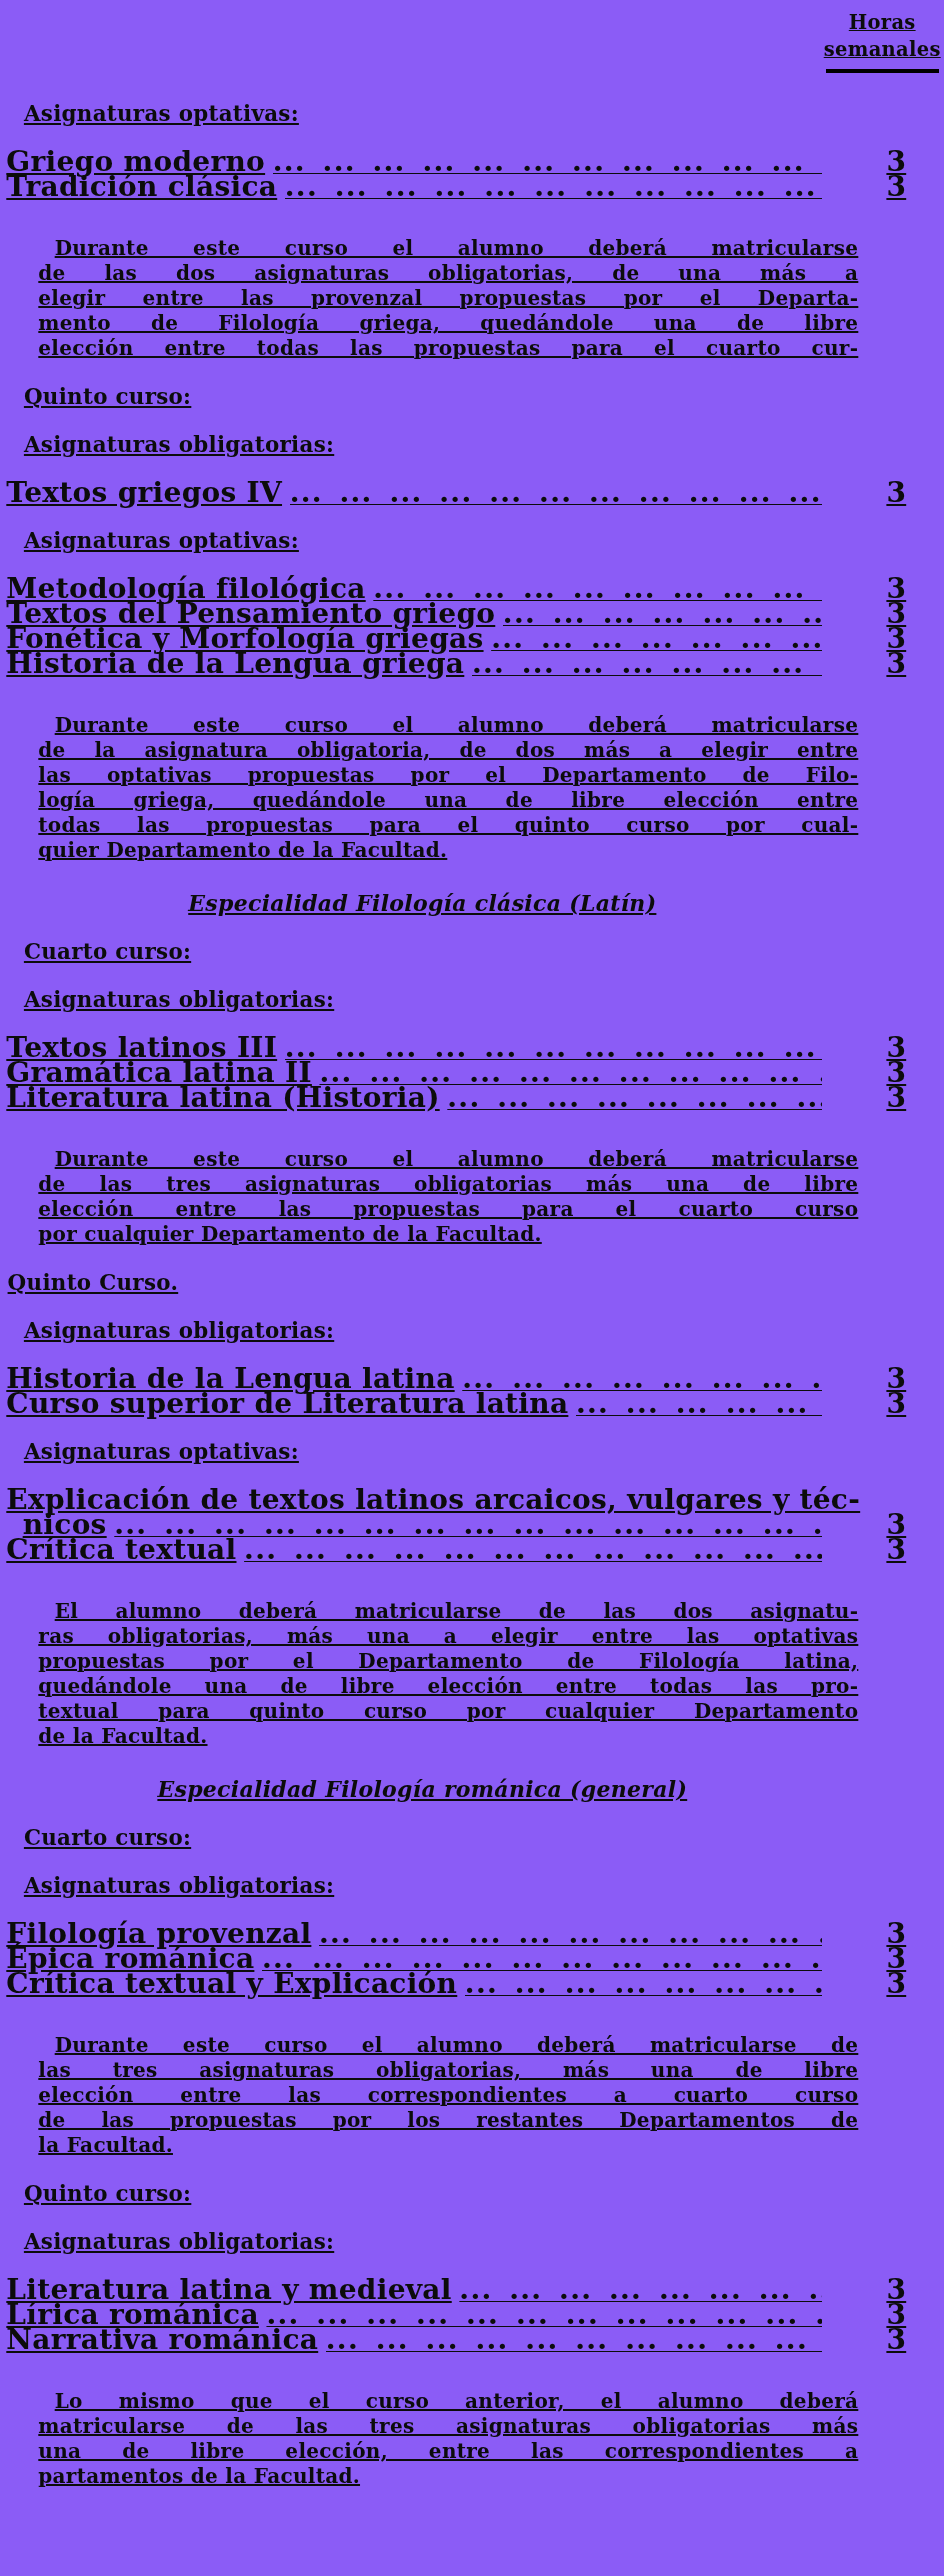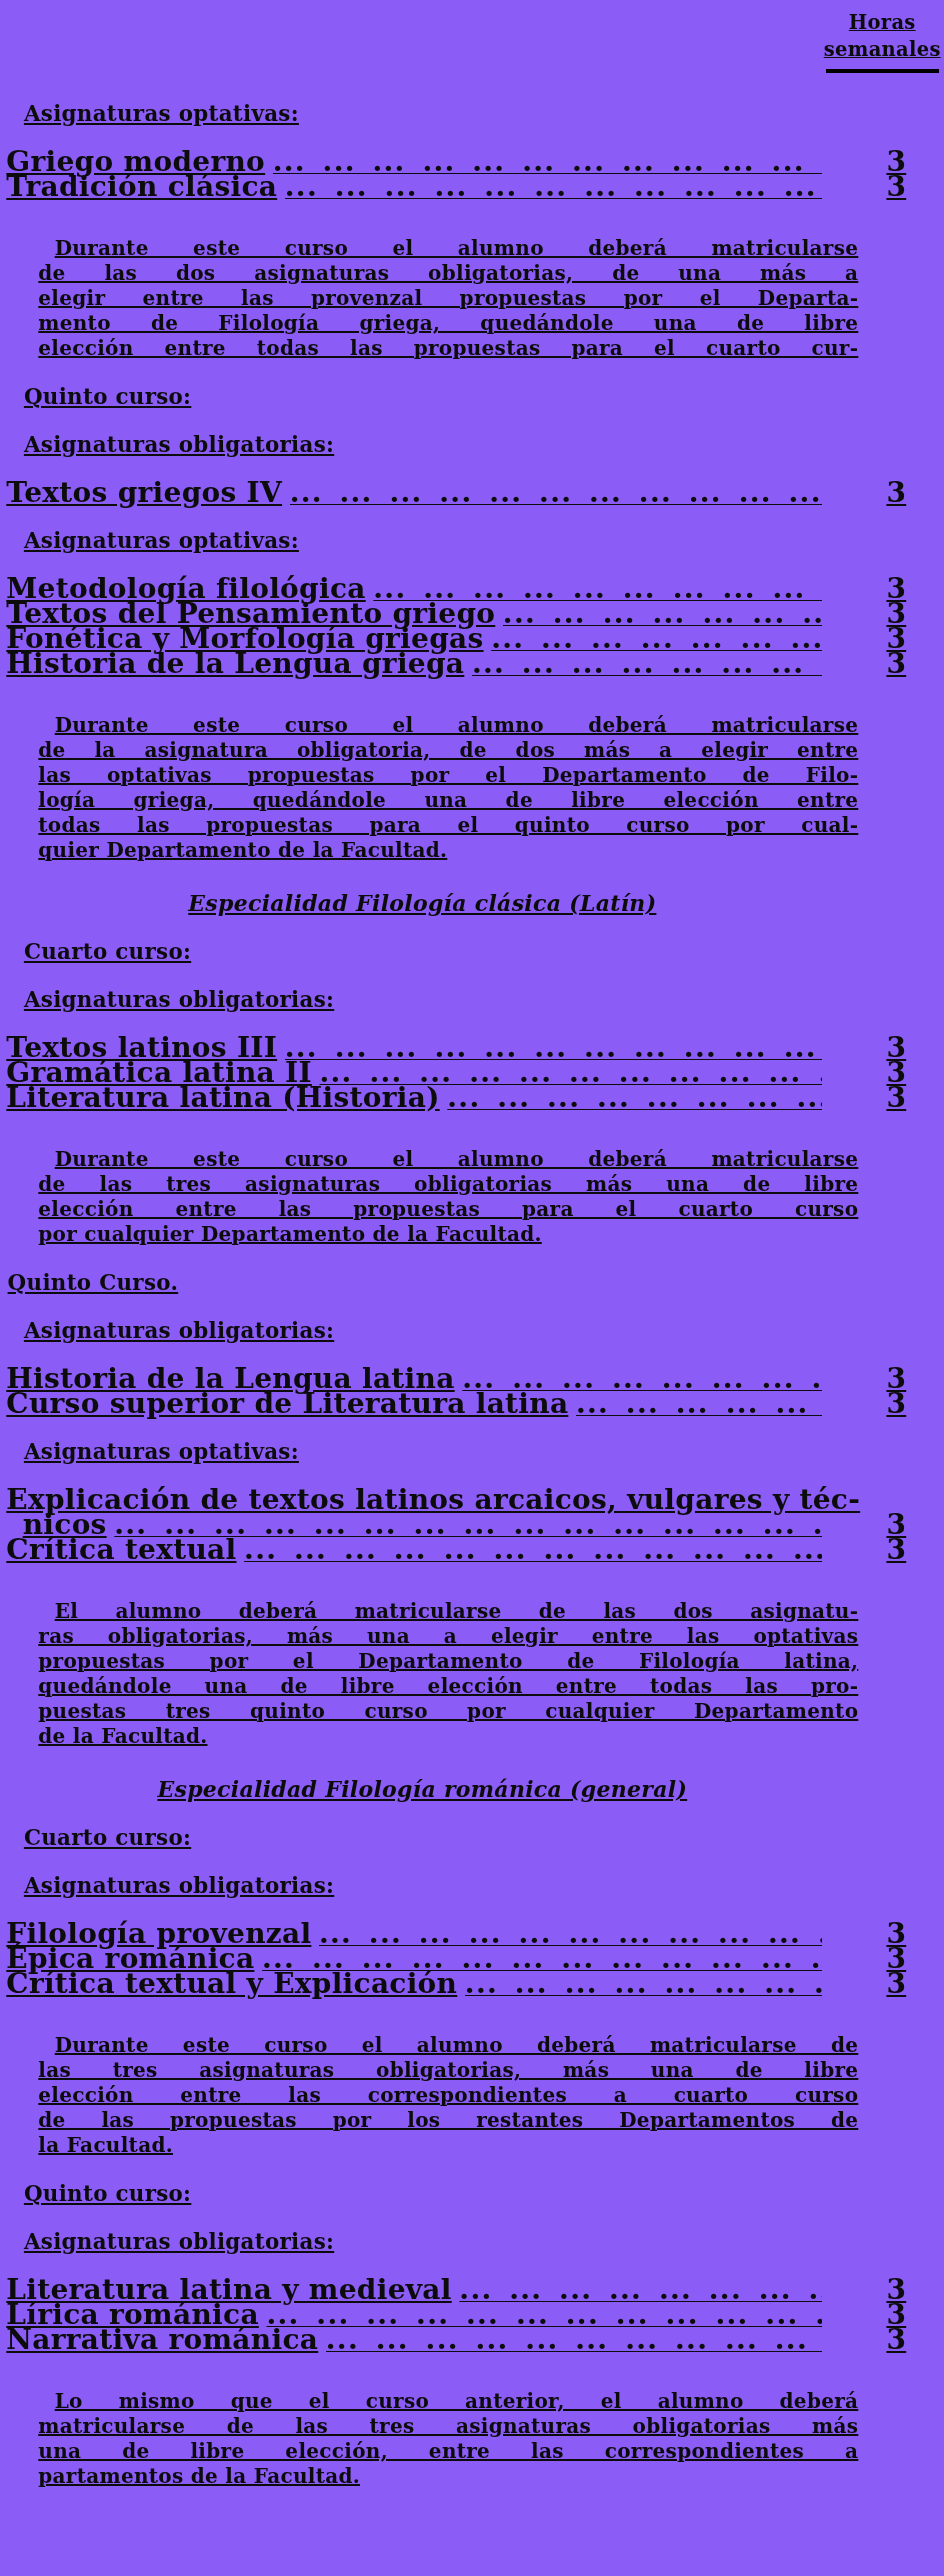--- a/index.html
+++ b/index.html
@@ -269,21 +269,21 @@
       </div>
       <span class="hours">3</span>
     </div>
   </div>
 
   <div class="para">
     <div class="jl first">El alumno deberá matricularse de las dos asignatu-</div>
     <div class="jl">ras obligatorias, más una a elegir entre las optativas</div>
     <div class="jl">propuestas por el Departamento de Filología latina,</div>
     <div class="jl">quedándole una de libre elección entre todas las pro-</div>
-    <div class="jl">puestas tres quinto curso por cualquier Departamento</div>
+    <div class="jl">textual para quinto curso por cualquier Departamento</div>
     <div class="ll">de la Facultad.</div>
   </div>
 
   <div class="specialty">Especialidad Filología románica (general)</div>
 
   <div class="label">Cuarto curso:</div>
   <div class="label">Asignaturas obligatorias:</div>
 
   <div class="courses">
     <div class="course-row">

